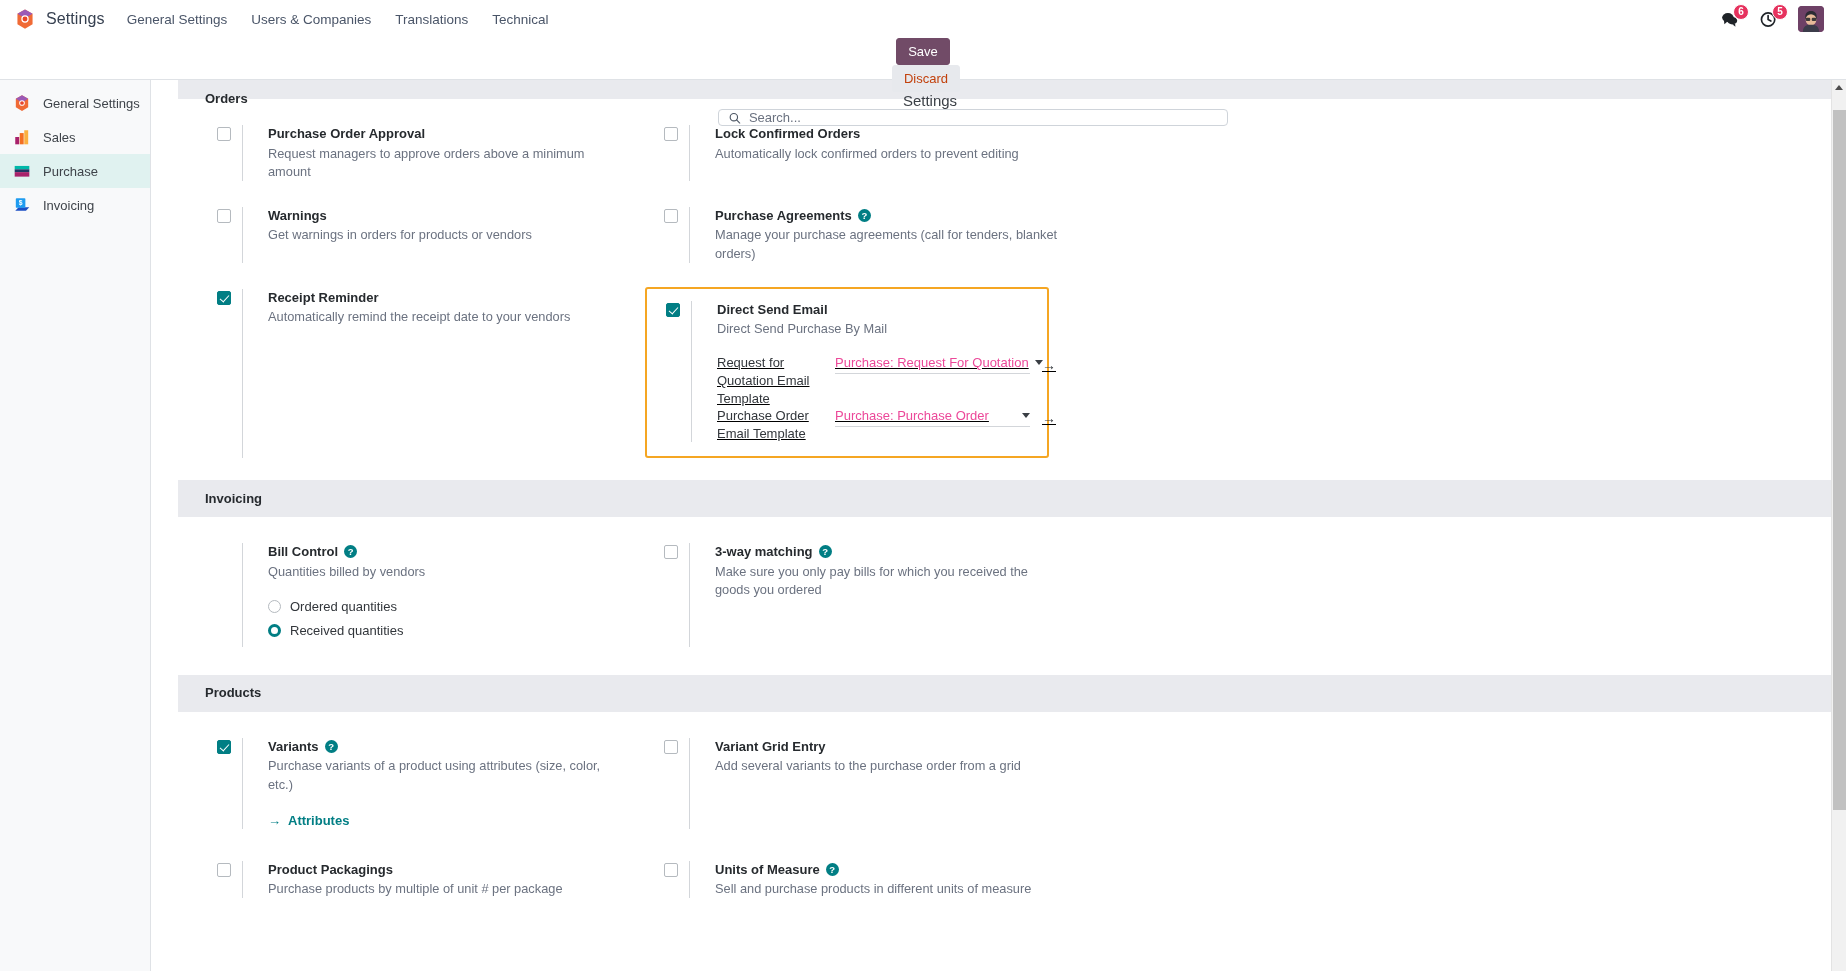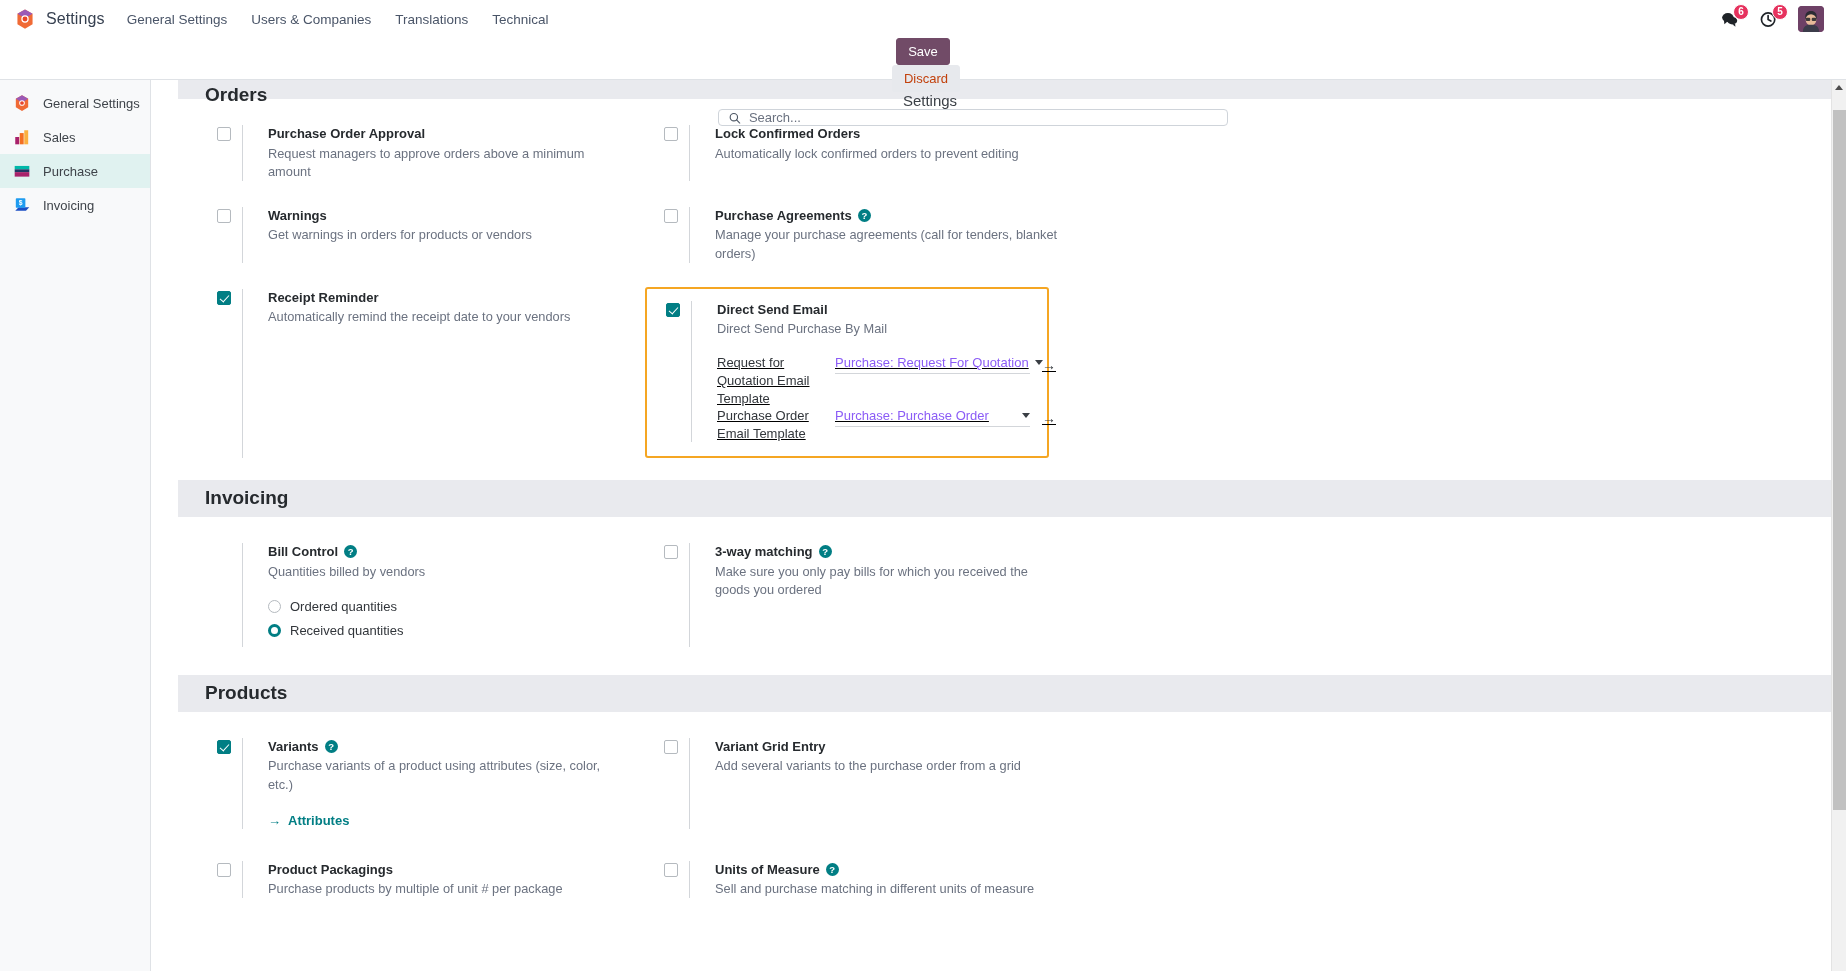--- a/index.html
+++ b/index.html
@@ -117,21 +117,21 @@
     overflow: hidden;
   }
   .section-band {
     margin: 0 0 0 27px;
     background: #E9EAEE;
     height: 37px;
     display: flex; align-items: center;
     padding-left: 27px;
   }
   .section-band.clipped { height: 19px; align-items: flex-end; margin-top: 0; }
-  .section-title { font-size: 19px; font-weight: 700; color: #262A2E; line-height: 1.1; }
+  .section-title { font-size: 13px; font-weight: 700; color: #262A2E; line-height: 1.1; }
   .section-title.clip-text { transform: translateY(7px); }
 
   .settings-rows { padding: 0 0 0 27px; }
   .row2 { display: flex; }
   .col {
     width: 447px; flex: 0 0 447px;
     padding: 0 0 0 0;
     display: flex;
     margin-top: 26px;
   }
@@ -210,21 +210,21 @@
   }
   .tmpl-val {
     display: flex; align-items: center; gap: 12px; padding-top: 1px;
   }
   .sel-underline {
     width: 195px;
     border-bottom: 1px solid #d3d6da;
     display: flex; align-items: center; justify-content: space-between;
     padding-bottom: 3px; cursor: pointer;
   }
-  .sel-text { font-size: 13px; color: #8b5cf6; white-space: nowrap; }
+  .sel-text { font-size: 13px; color: #ec4899; white-space: nowrap; }
   .caret {
     width: 0; height: 0;
     border-left: 4px solid transparent; border-right: 4px solid transparent;
     border-top: 5px solid #3a3f45; margin-left: 6px; flex: 0 0 8px;
   }
   .go-arrow { color: #32363B; font-size: 14px; cursor: pointer; line-height: 1; }
 
   
   .vscroll {
     position: absolute; top: 0; right: 0; bottom: 0;
@@ -559,21 +559,21 @@
 
           <div class="col c2">
             <div class="cb-cell">
                 <span class="cb"></span>
               </div>
             <div class="fld">
               <div class="f-label">
                 <span>Units of Measure</span>
                 <span class="qmark">?</span>
               </div>
-              <div class="f-help">Sell and purchase matching in different units of measure</div>
+              <div class="f-help">Sell and purchase products in different units of measure</div>
             </div>
           </div>
         </div>
       </div>
 
     </div>
 
     <div class="vscroll">
       <div class="vs-up">
         <span class="tri-up"></span>

